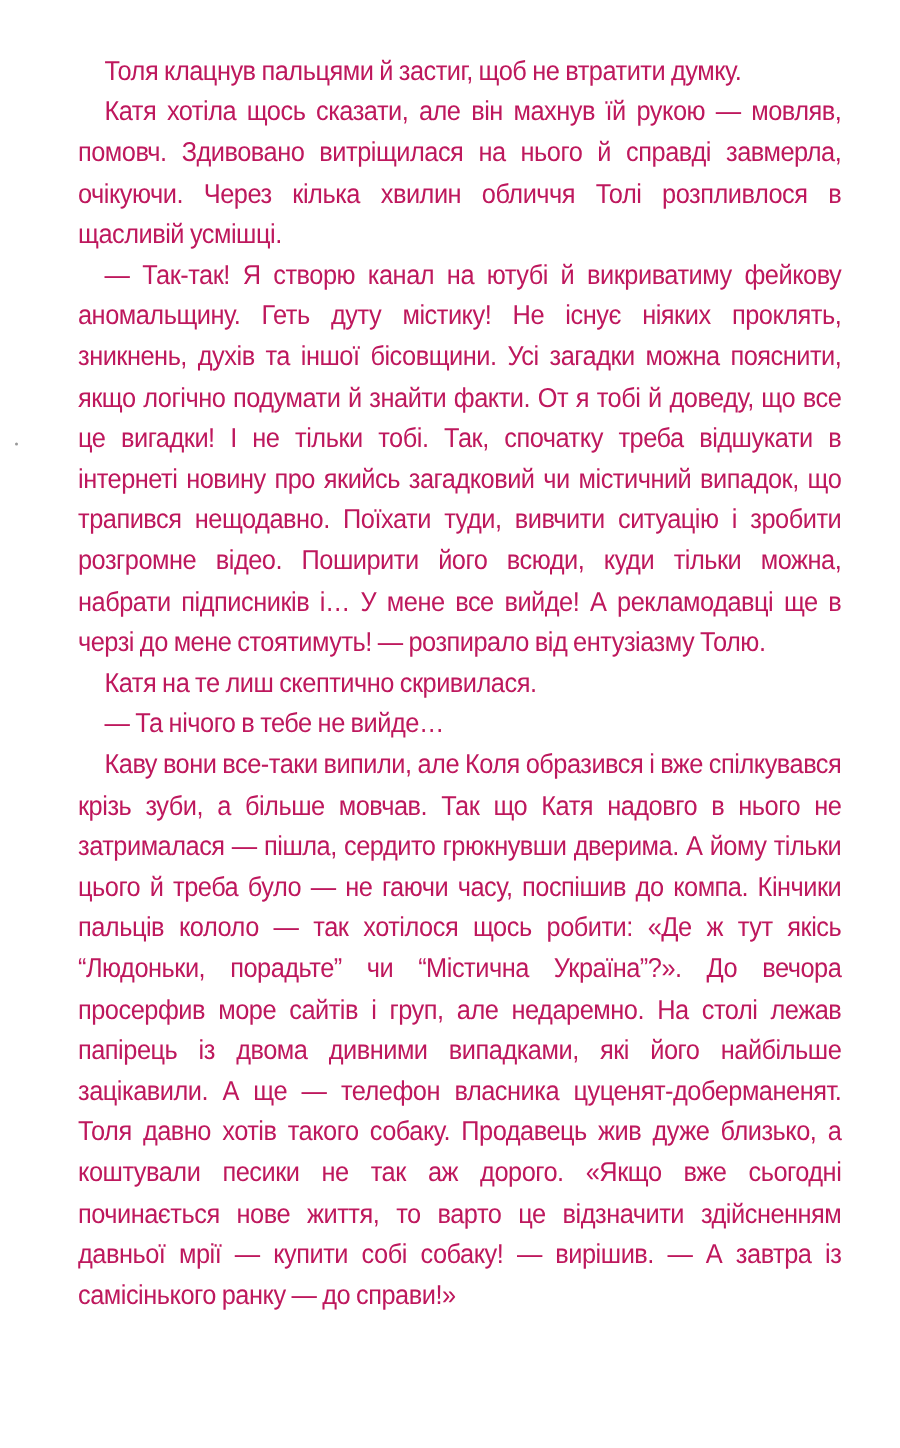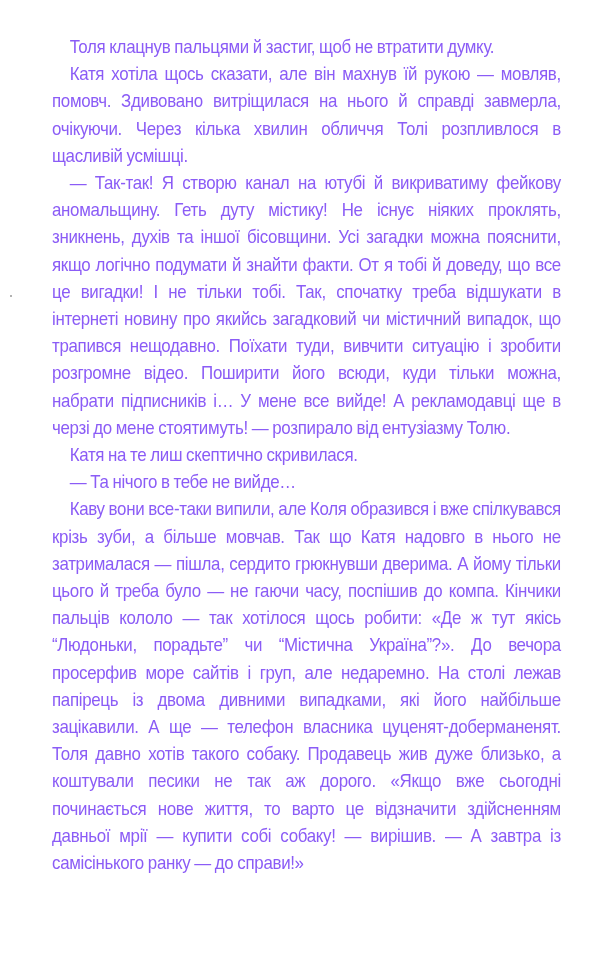--- a/index.html
+++ b/index.html
@@ -14,21 +14,21 @@
       overflow: hidden;
     }
     .page {
       position: absolute;
       left: 52px;
       top: 34px;
       width: 509px;
       font-family: "Liberation Sans", "DejaVu Sans", sans-serif;
       font-size: 18.2px;
       line-height: 27.2px;
-      color: #8b5cf6;
+      color: #be185d;
       letter-spacing: -0.35px;
       word-spacing: -0.5px;
     }
     .page p {
       margin: 0;
       text-align: justify;
       text-align-last: left;
       hyphens: manual;
       transform: scaleX(0.93);
       transform-origin: left top;

